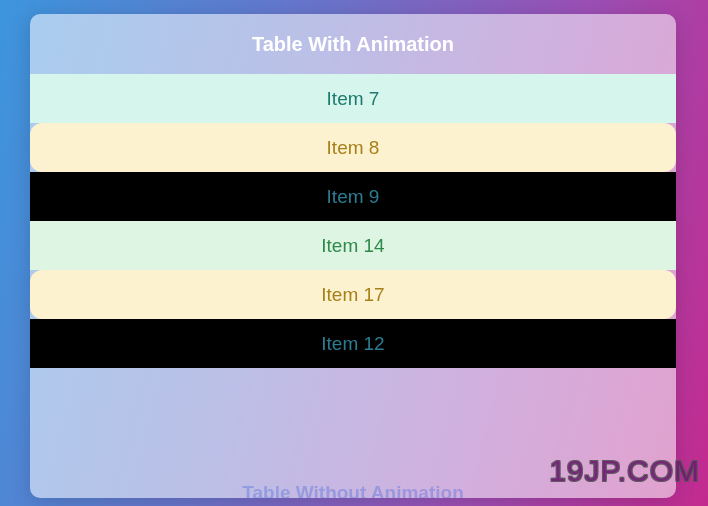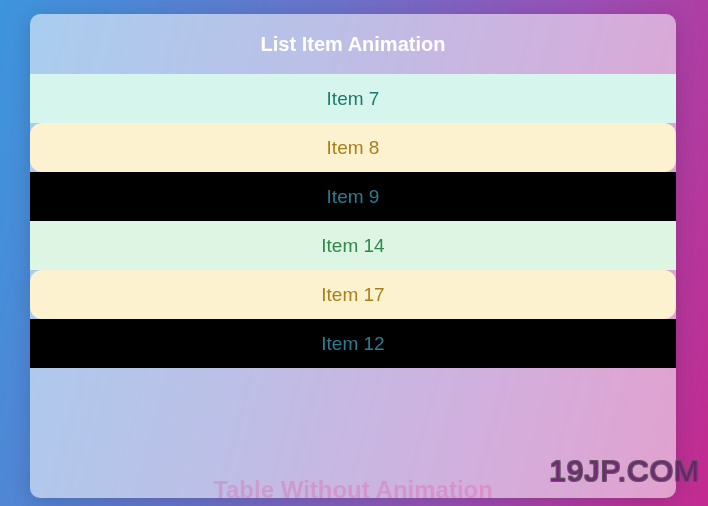--- a/index.html
+++ b/index.html
@@ -50,23 +50,23 @@
   .row.blue   { background: #000000; color: #2b7c91; }
   .row.green  { background: #def5e4; color: #2f8a4a; }
   .second-header {
     height: 24px;
     display: flex;
     align-items: flex-end;
     justify-content: center;
     padding-bottom: 0;
   }
   .second-header span {
-    color: #ec4899;
+    color: #1d4ed8;
     font-weight: 700;
-    font-size: 24px;
+    font-size: 19px;
     opacity: 0.28;
     transform: translateY(6px);
   }
   .watermark {
     position: absolute;
     right: 8px;
     bottom: 18px;
     font-family: Arial, sans-serif;
     font-size: 30px;
     font-weight: 400;
@@ -75,21 +75,21 @@
     text-shadow: 1px 1px 0 #555, -1px -1px 0 #555, 1px -1px 0 #555, -1px 1px 0 #555;
     opacity: 0.92;
     pointer-events: none;
   }
 </style>
 </head>
 <body>
 
 <div class="card">
   <div class="card-header">
-    <span>List Item Animation</span>
+    <span>Table With Animation</span>
   </div>
   <div class="list">
     <div class="row teal">
         <span>Item 7</span>
       </div>
     <div class="row yellow">
         <span>Item 8</span>
       </div>
     <div class="row blue">
         <span>Item 9</span>

